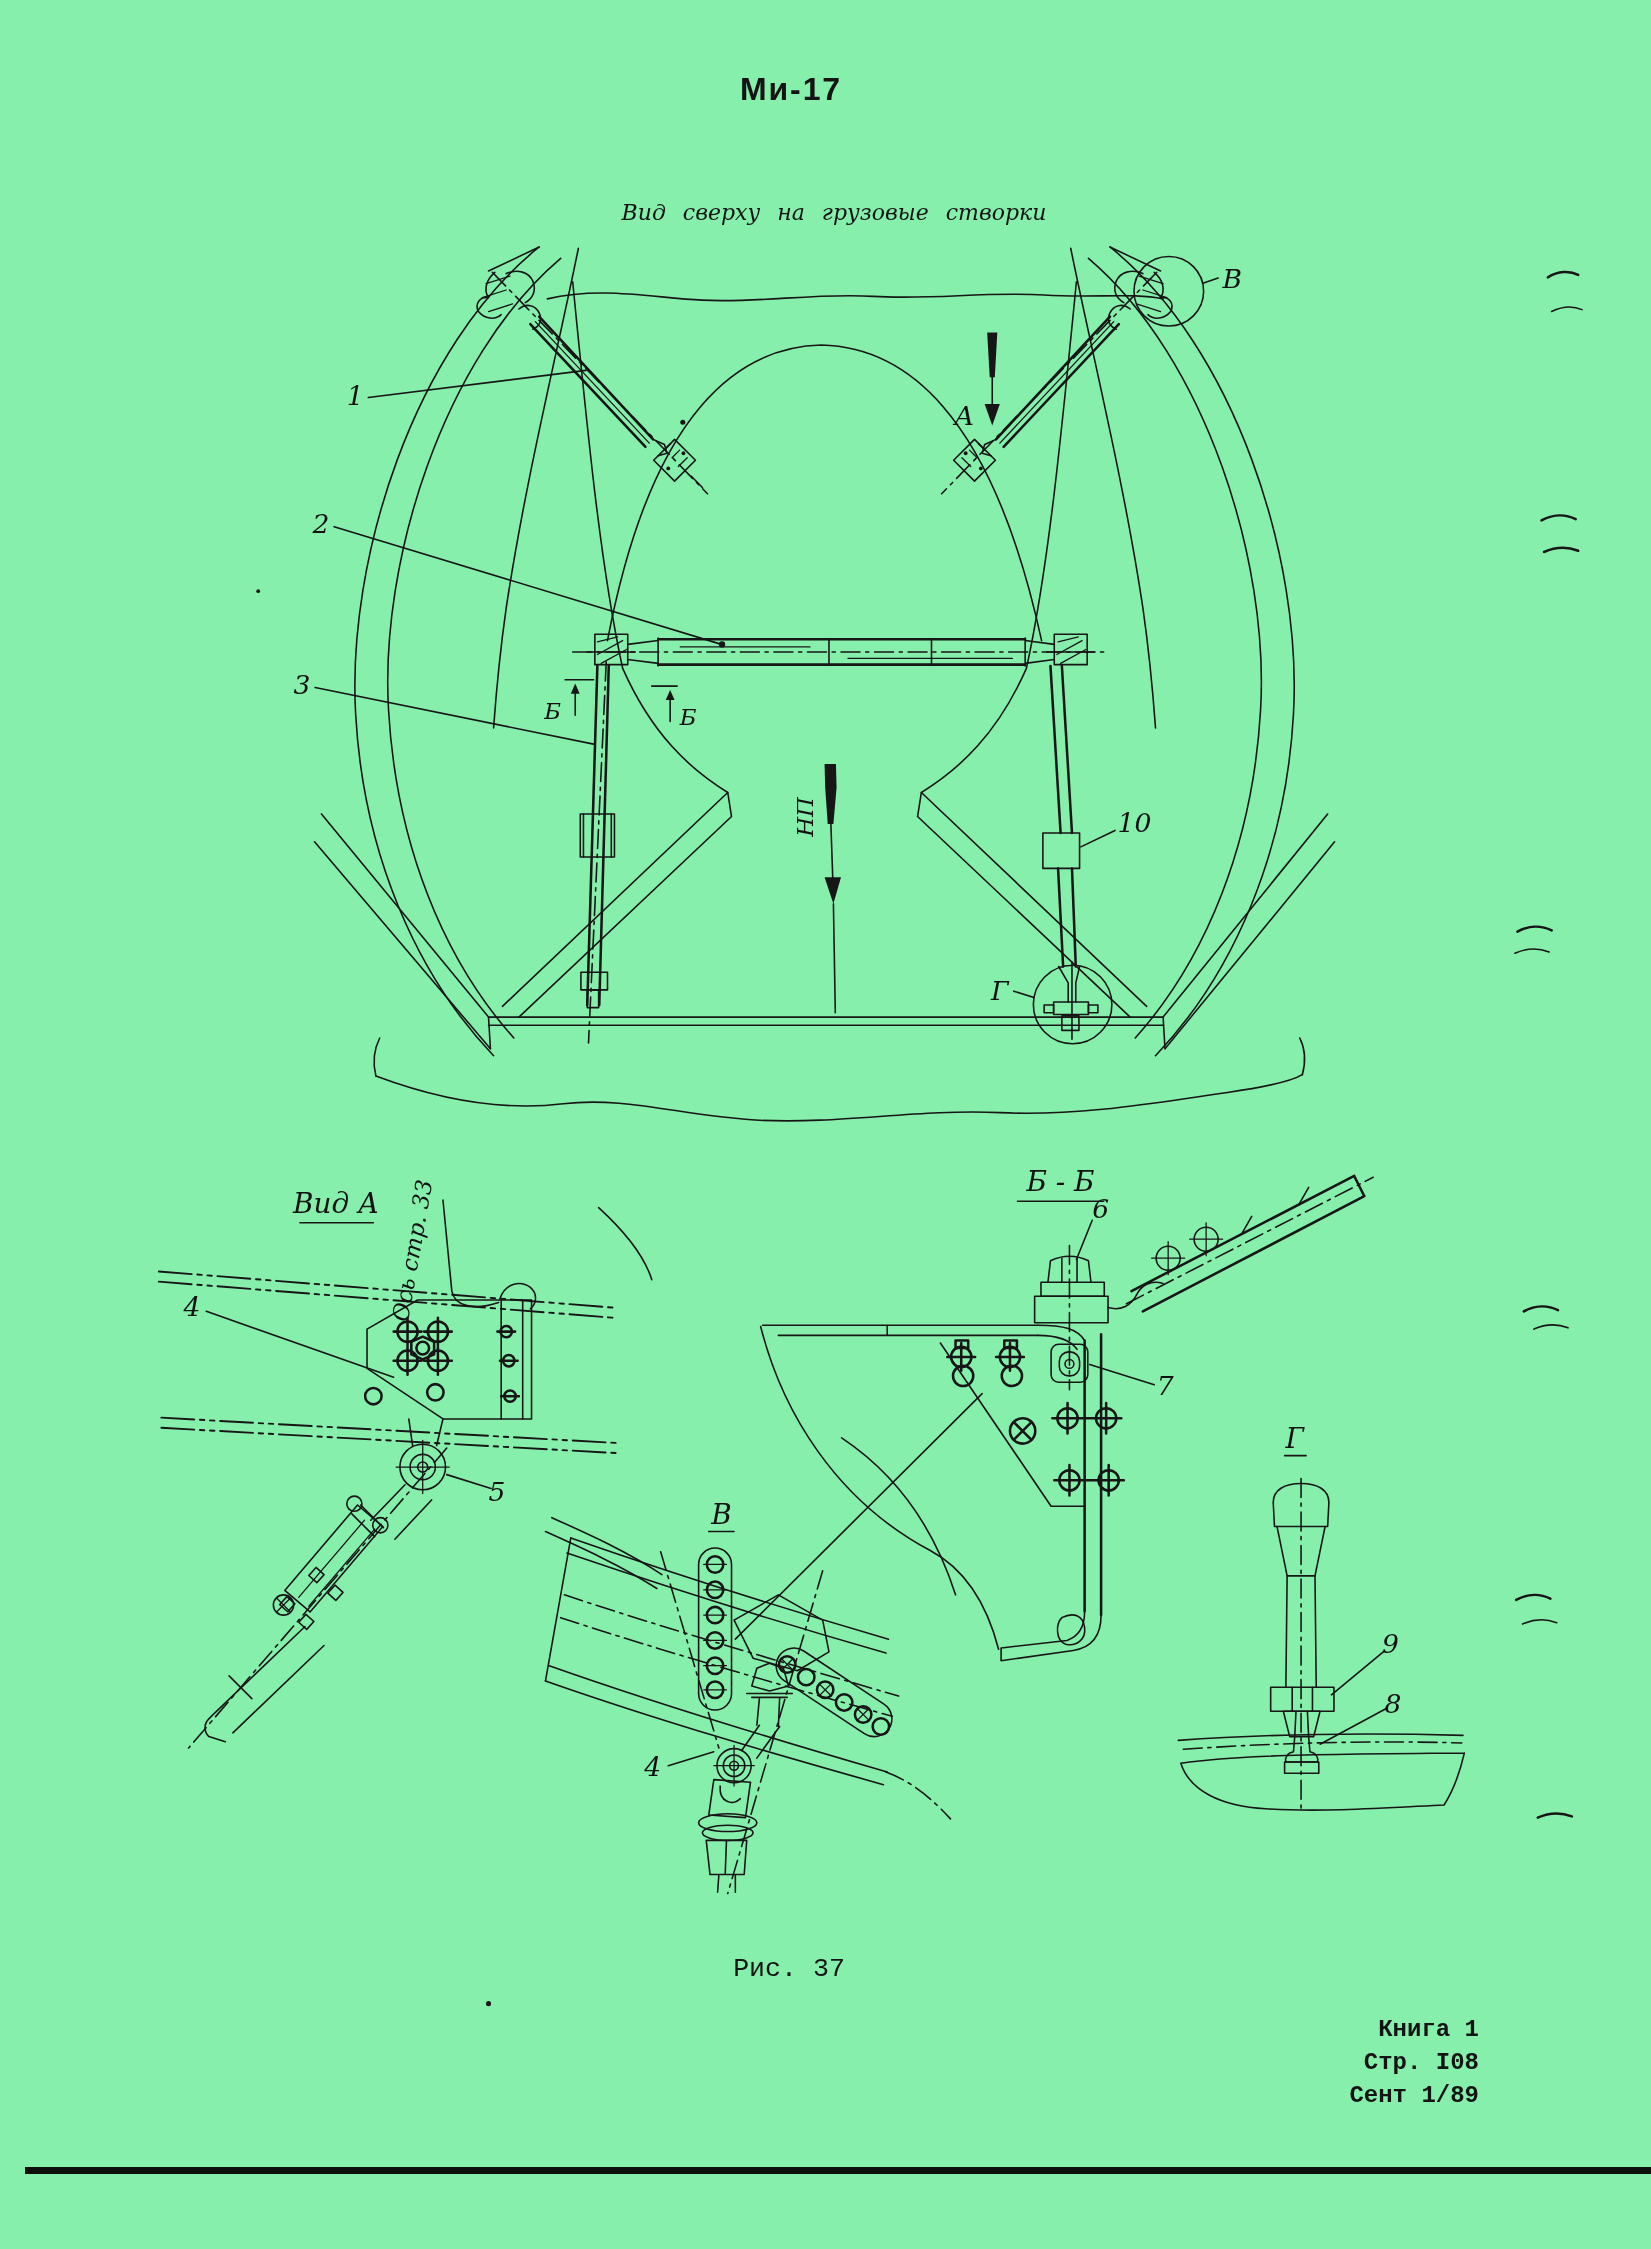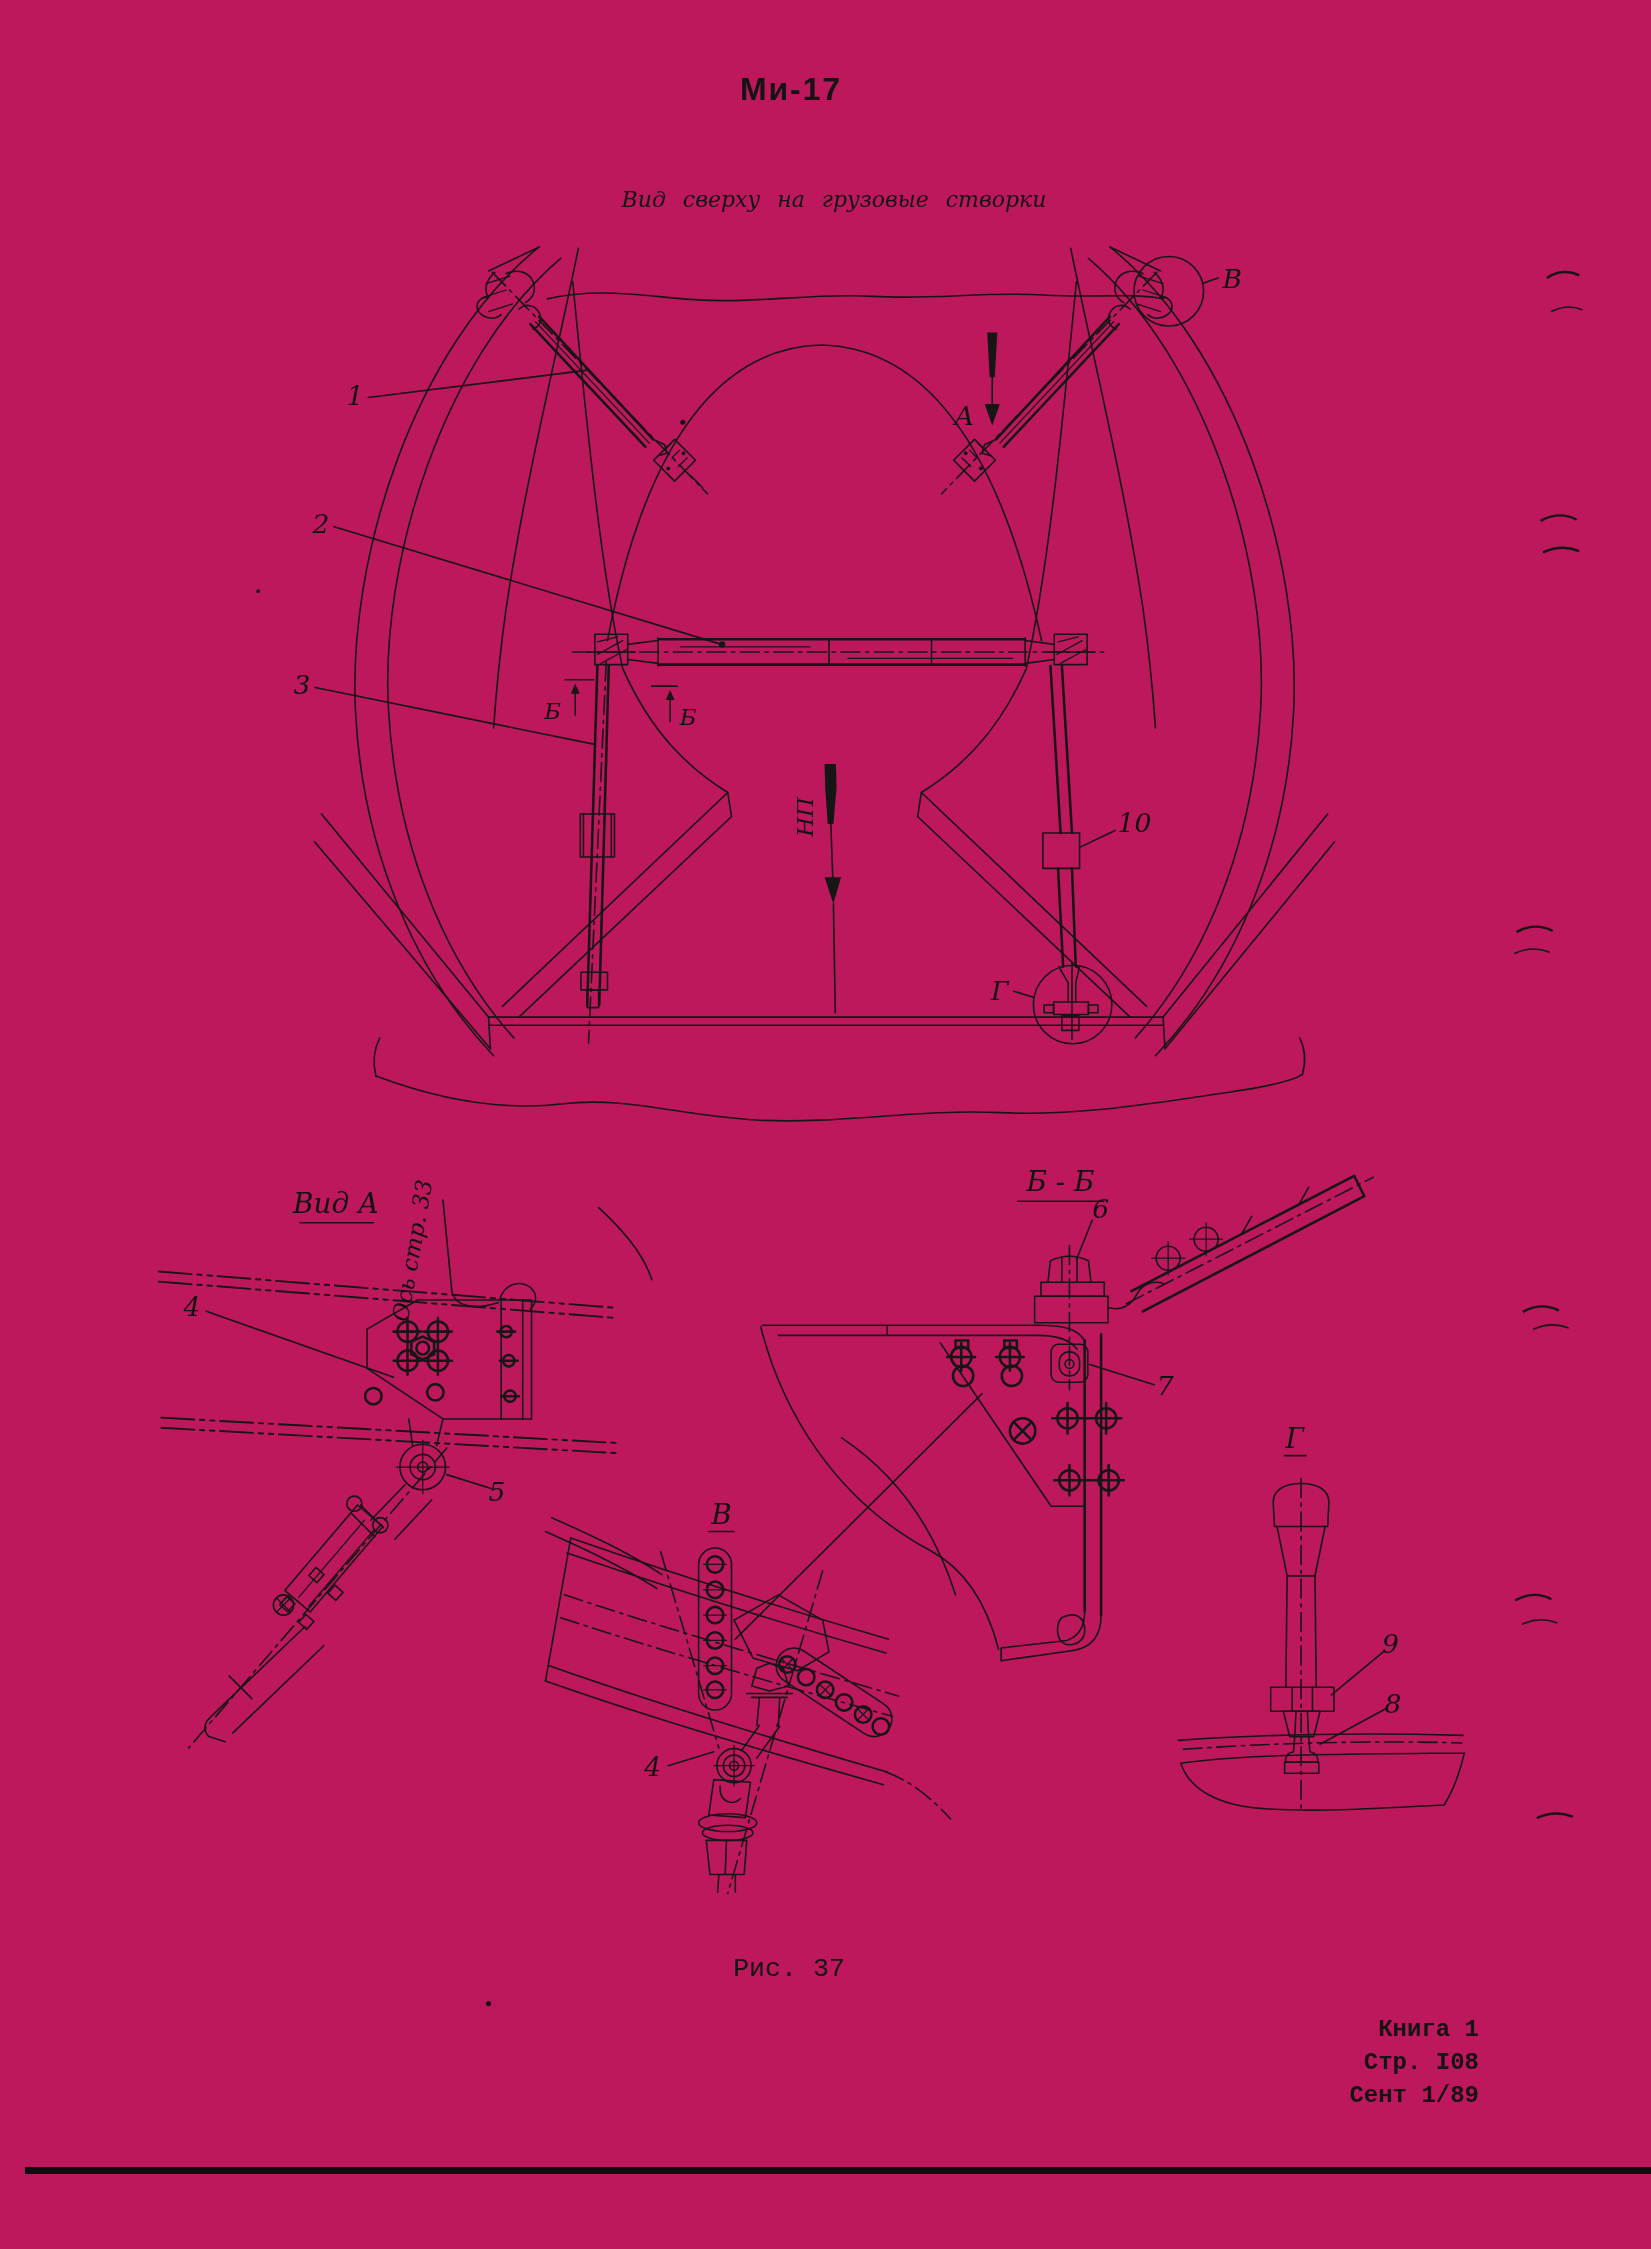--- a/index.html
+++ b/index.html
@@ -1,17 +1,17 @@
 <!DOCTYPE html>
 <html style="font-size:10px"><head>
 <meta charset="utf-8">
 <style>
   html,body{margin:0;padding:0;background:#d9d9d9;}
   .page{
-    position:relative;width:1651px;height:2250px;background:#be185d;
+    position:relative;width:1651px;height:2250px;background:#86efac;
     overflow:hidden;font-family:"Liberation Sans",sans-serif;color:#141414;
   }
   .abs{position:absolute;white-space:nowrap;}
   .cx{transform:translateX(-50%);}
   .t-model{font-weight:bold;font-size:32px;letter-spacing:1.9px;}
   .t-cat{font-weight:bold;font-size:29px;letter-spacing:1.3px;word-spacing:15px;}
   .t-note{font-family:"DejaVu Serif",serif;font-style:italic;font-size:22px;word-spacing:10px;}
   .t-caption{font-family:"Liberation Mono",monospace;font-size:26.6px;}
   .t-fig{font-family:"Liberation Mono",monospace;font-size:26.6px;}
   .footer{
@@ -34,21 +34,21 @@
   .lbl{font-size:42px;}
   .lbl-s{font-size:36px;}
   .vtitle{font-size:44px;}
 </style>
 </head>
 <body>
 
 <div class="page">
 
   <div class="abs cx t-model" style="left:791px;top:71px;">Ми-17</div>
-  <div class="abs cx t-note" style="left:834px;top:187px;text-align:right;">Вид сверху на грузовые створки</div>
+  <div class="abs cx t-note" style="left:834px;top:200px;text-align:right;">Вид сверху на грузовые створки</div>
 
   <svg width="1651" height="2250" viewBox="0 0 2609 3555" class="ln">
 
     <g>
 
       <path class="thin" d="M865,472 C950,452 1030,470 1110,474 C1200,479 1290,462 1380,468 C1470,474 1560,460 1650,466 C1730,471 1790,462 1838,472"></path>
       <path class="thin" d="M594,1700 C690,1736 790,1756 890,1744 C990,1732 1080,1764 1200,1770 C1330,1776 1450,1752 1580,1758 C1710,1764 1840,1740 1940,1726 C2010,1716 2045,1706 2058,1698"></path>
       <path class="thin" d="M594,1700 C588,1676 592,1656 600,1640"></path>
       <path class="thin" d="M2058,1698 C2064,1676 2062,1656 2054,1640"></path>
 

